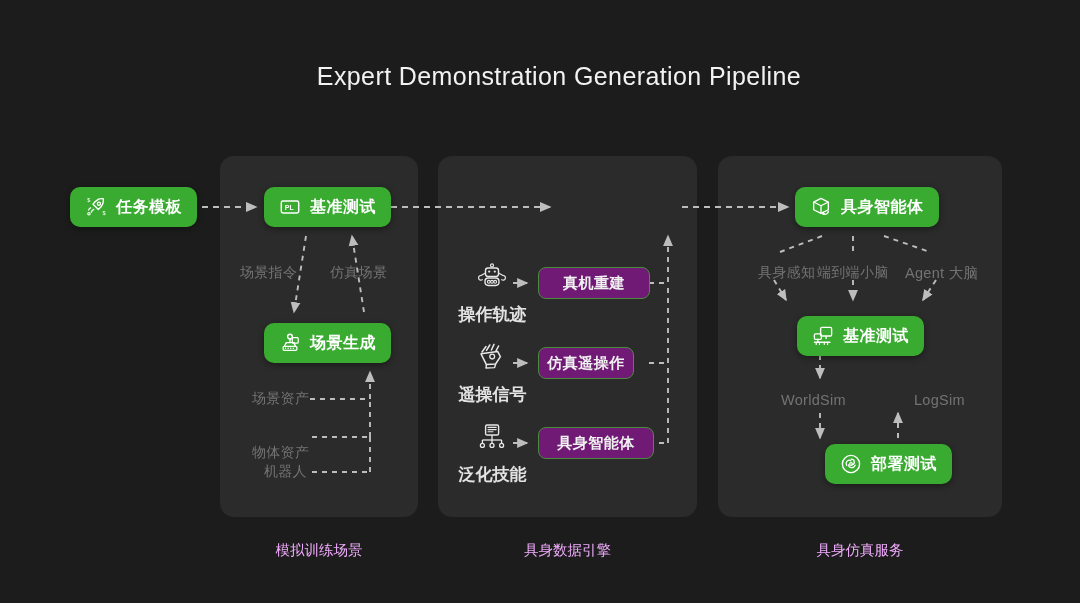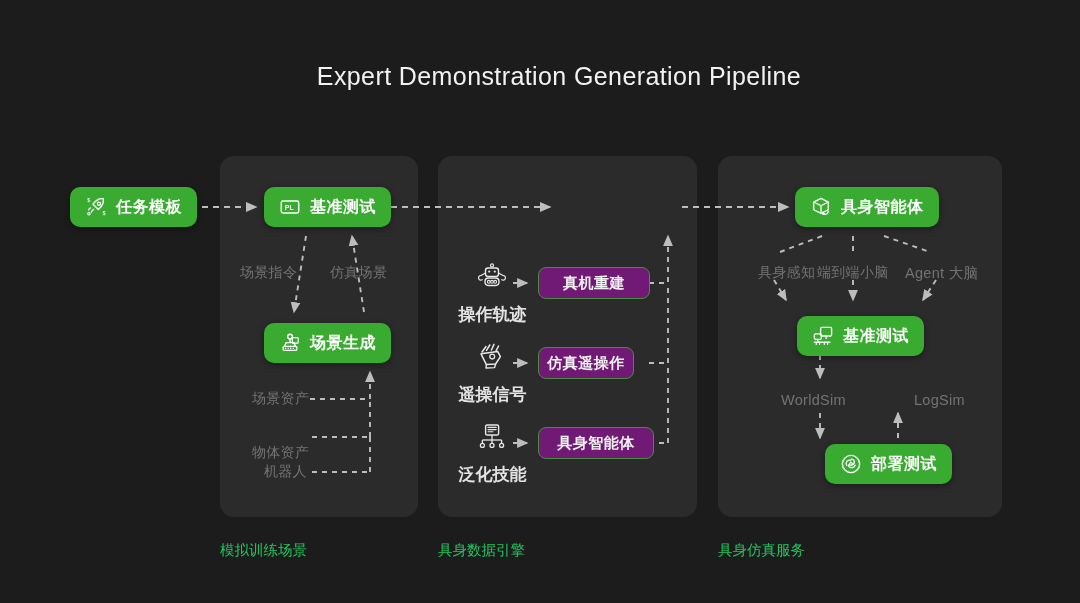--- a/index.html
+++ b/index.html
@@ -30,22 +30,22 @@
     background:#2b2b2b;
     border-radius:14px;
   }
   #panel1{left:220px;top:156px;width:198px;height:361px;}
   #panel2{left:438px;top:156px;width:259px;height:361px;}
   #panel3{left:718px;top:156px;width:284px;height:361px;}
 
   .panel-caption{
     position:absolute;
     font-size:14.5px;
-    color:#22c55e;
-    text-align:left;
+    color:#f0abfc;
+    text-align:center;
     top:541px;
     white-space:nowrap;
   }
   #cap1{left:220px;width:198px;}
   #cap2{left:438px;width:259px;}
   #cap3{left:718px;width:284px;}
 
   
   #links{position:absolute;left:0;top:0;width:1080px;height:603px;pointer-events:none;}
 

